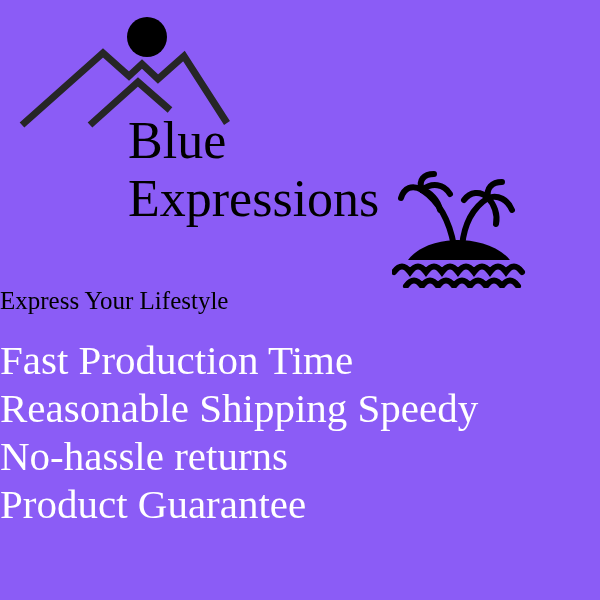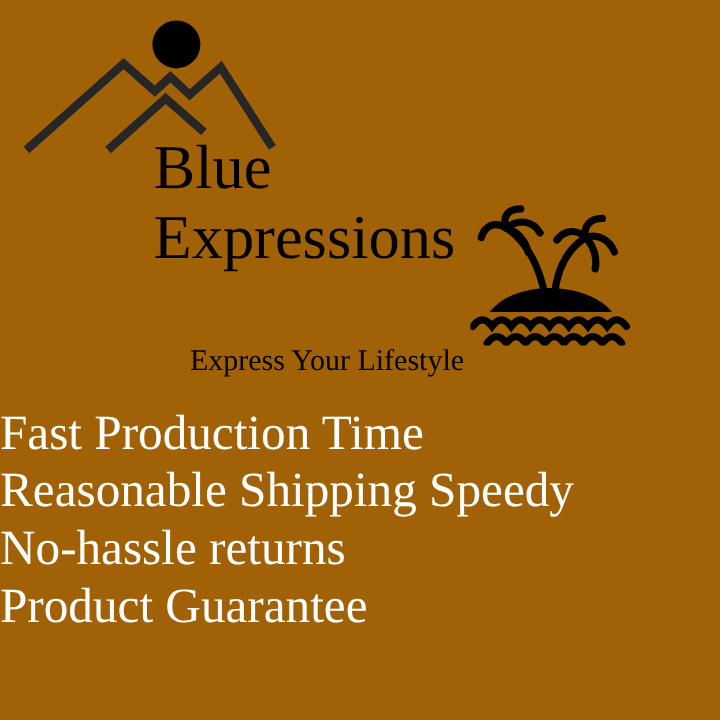--- a/index.html
+++ b/index.html
@@ -55,21 +55,21 @@
   .brand-line {
     display: block;
   }
 
   
   .tagline {
     position: absolute;
     left: 0;
     top: 286px;
     width: 545px;
-    text-align: center;
+    text-align: left;
     color: #000000;
     font-size: 25px;
     line-height: 30px;
     white-space: nowrap;
   }
 
   
   .benefits {
     position: absolute;
     left: 0;
@@ -81,21 +81,21 @@
   .benefit-line {
     display: block;
     font-size: 41px;
     line-height: 48px;
     white-space: nowrap;
   }
 </style>
 </head>
 <body>
 
-<div id="poster" style="background: #a16207;">
+<div id="poster" style="background: #8b5cf6;">
 
   <div class="mountain-mark">
     <svg viewBox="0 0 230 125" width="230" height="125">
 
       <circle cx="135" cy="27" r="20" fill="#000000"></circle>
 
       <path d="M 10 115 L 91 43 L 117 66 L 130 54 L 146 69 L 172 46 L 215 113" fill="none" stroke="#262626" stroke-width="7" stroke-linejoin="miter" stroke-linecap="butt"></path>
 
       <path d="M 78 115 L 126 72 L 158 100" fill="none" stroke="#262626" stroke-width="7" stroke-linejoin="miter" stroke-linecap="butt"></path>
     </svg>

